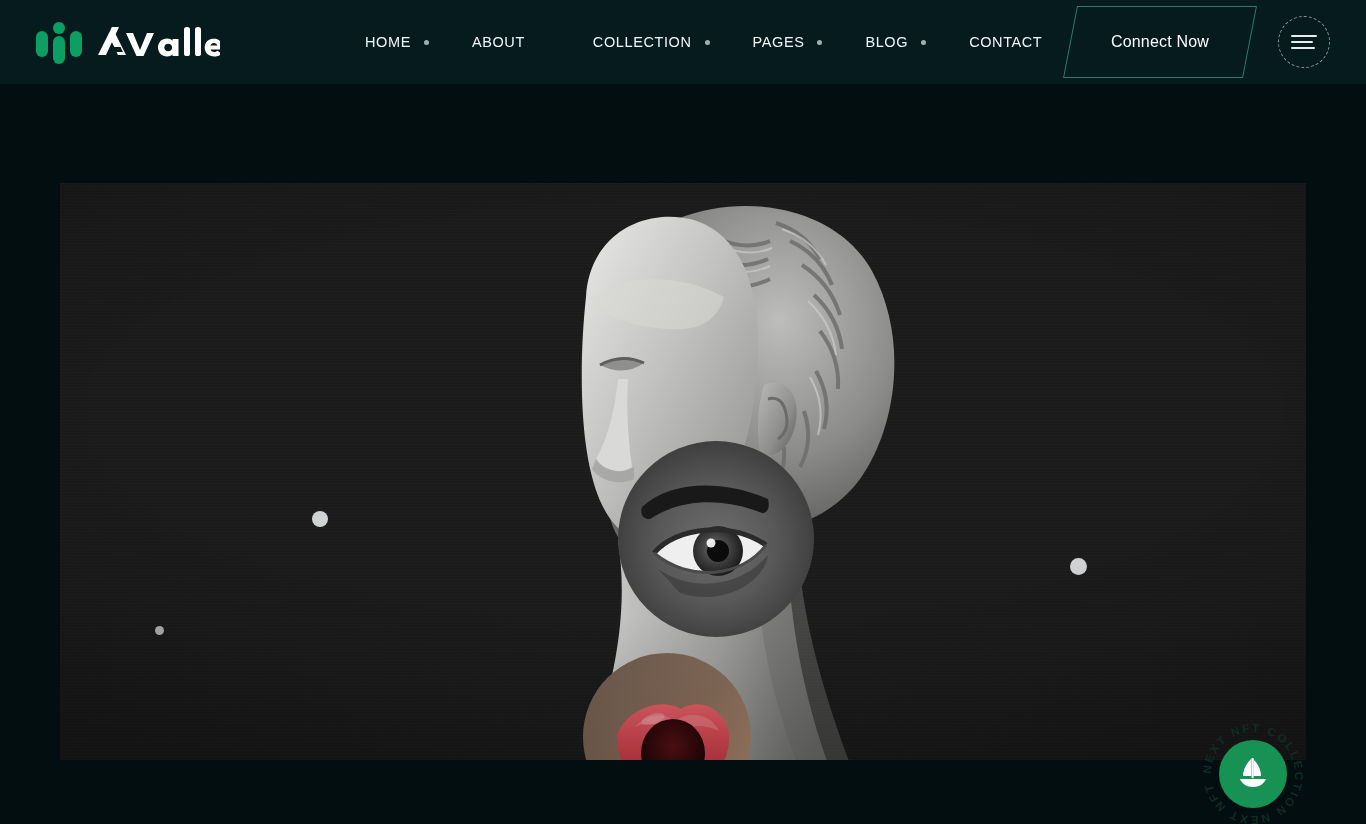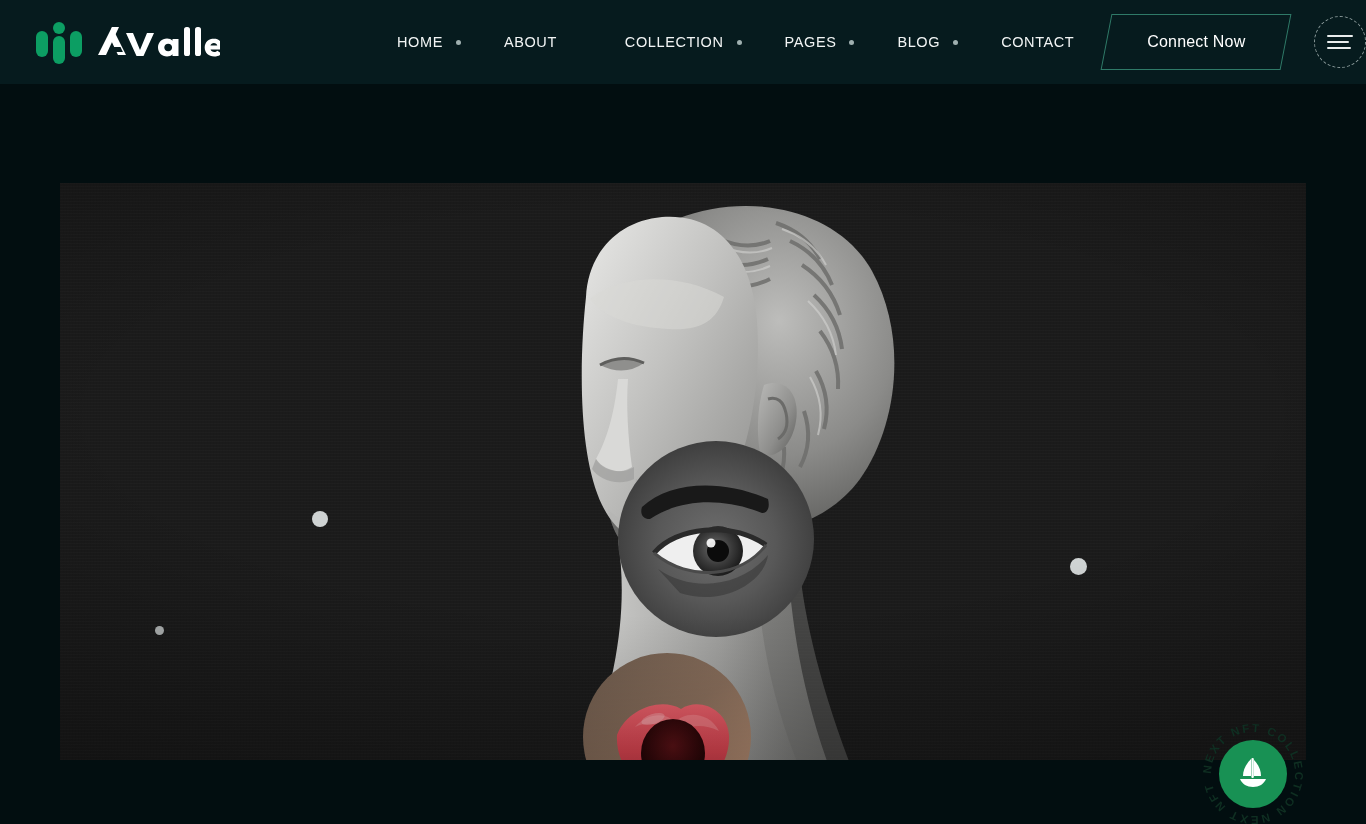--- a/index.html
+++ b/index.html
@@ -10,21 +10,20 @@
     overflow:hidden;
   }
 
   
   .header{
     position:absolute; top:0; left:0;
     width:1366px; height:84px;
     background:#061b1e;
     display:flex; align-items:center;
     z-index:40;
-    gap:32px;
   }
   .brand{ display:flex; align-items:center; margin-left:36px; gap:14px; }
   .logo-mark{ position:relative; width:46px; height:40px; }
   .logo-mark i{ position:absolute; display:block; background:#0c9e63; border-radius:7px; }
   .bar-l{ left:0;  top:9px;  width:12px; height:26px; }
   .bar-c{ left:17px; top:14px; width:12px; height:28px; }
   .bar-r{ left:34px; top:9px; width:12px; height:26px; }
   .dot-c{ left:17px; top:0px; width:12px; height:12px; border-radius:50%; }
   .logo-word{ display:flex; align-items:center; }
   .logo-word svg{ display:block; }
@@ -36,21 +35,21 @@
     padding:6px 0; cursor:pointer; white-space:nowrap;
   }
   .nav-gap{ width:30px; }
   .nav-dot{
     width:5px; height:5px; border-radius:50%;
     background:#9fb0b0; margin:0 13px;
   }
 
   .connect-wrap{ margin-left:auto; display:flex; align-items:center; }
   .connect-btn{
-    position:relative; width:180px; height:56px;
+    position:relative; width:180px; height:72px;
     display:flex; align-items:center; justify-content:center;
     cursor:pointer; background:transparent; border:none;
   }
   .connect-btn .skew{
     position:absolute; inset:0;
     border:1px solid #2f7a68;
     transform:skewX(-11deg);
   }
   .connect-btn span{
     position:relative; color:#ffffff;

